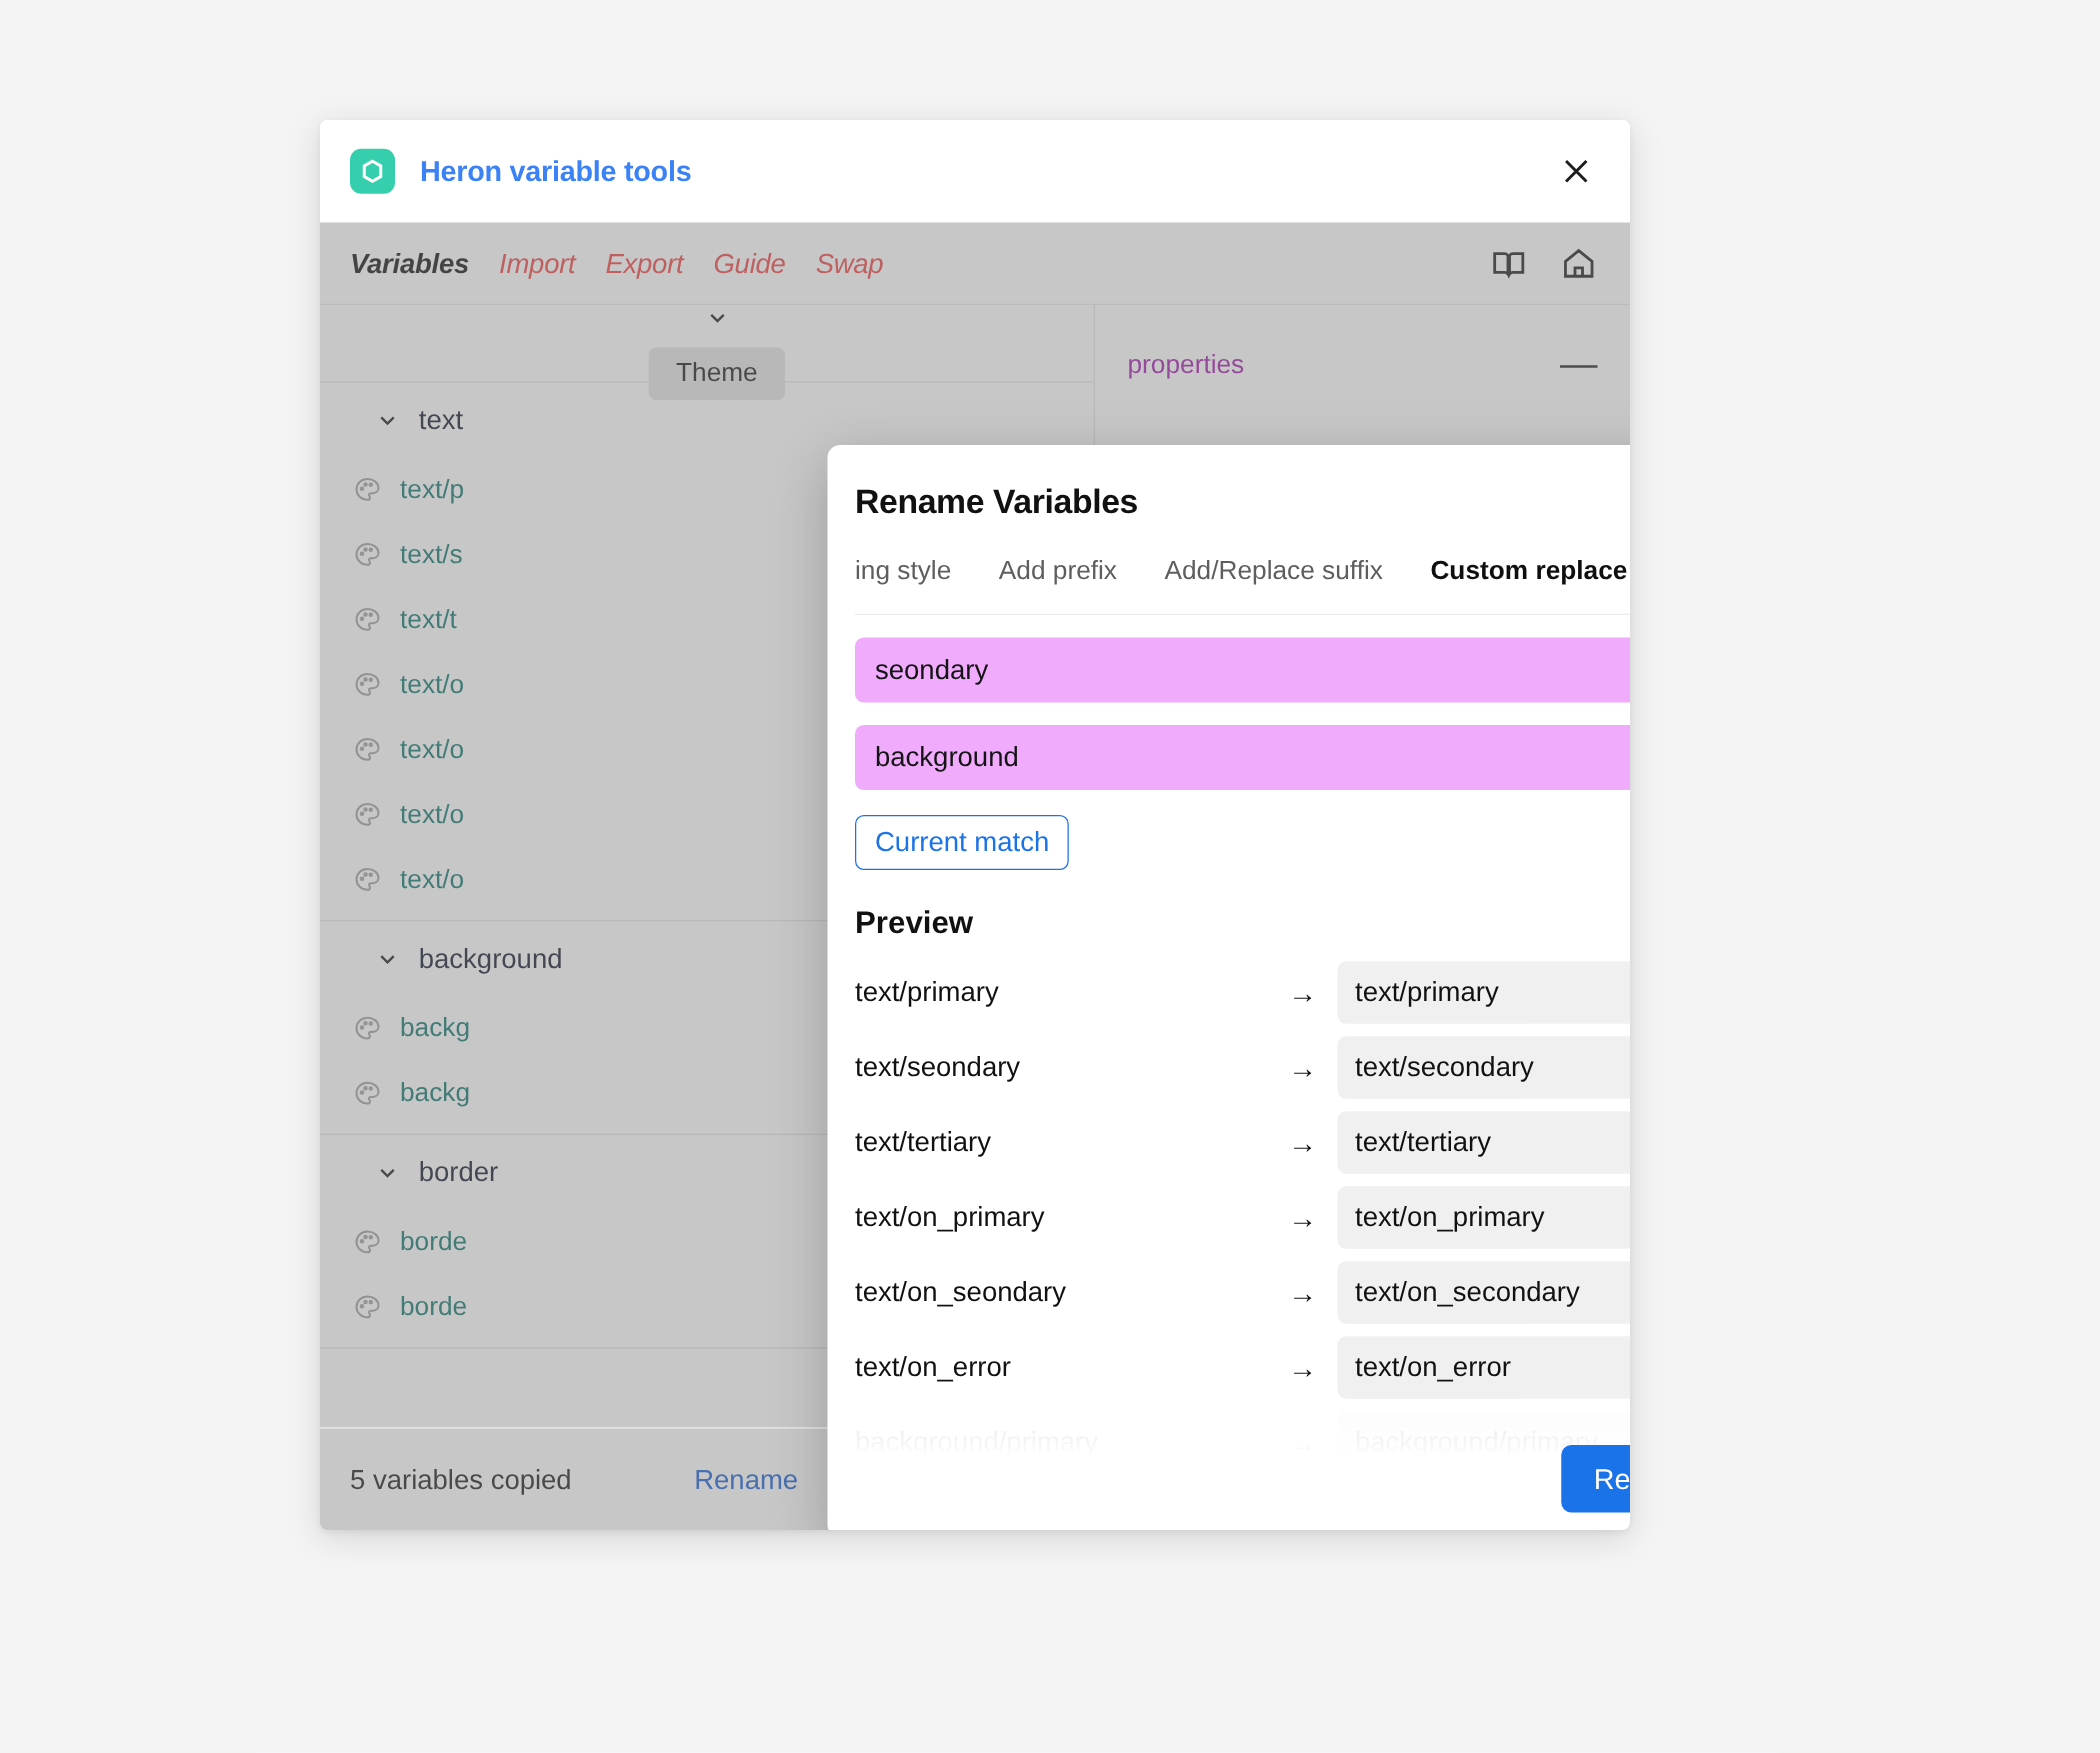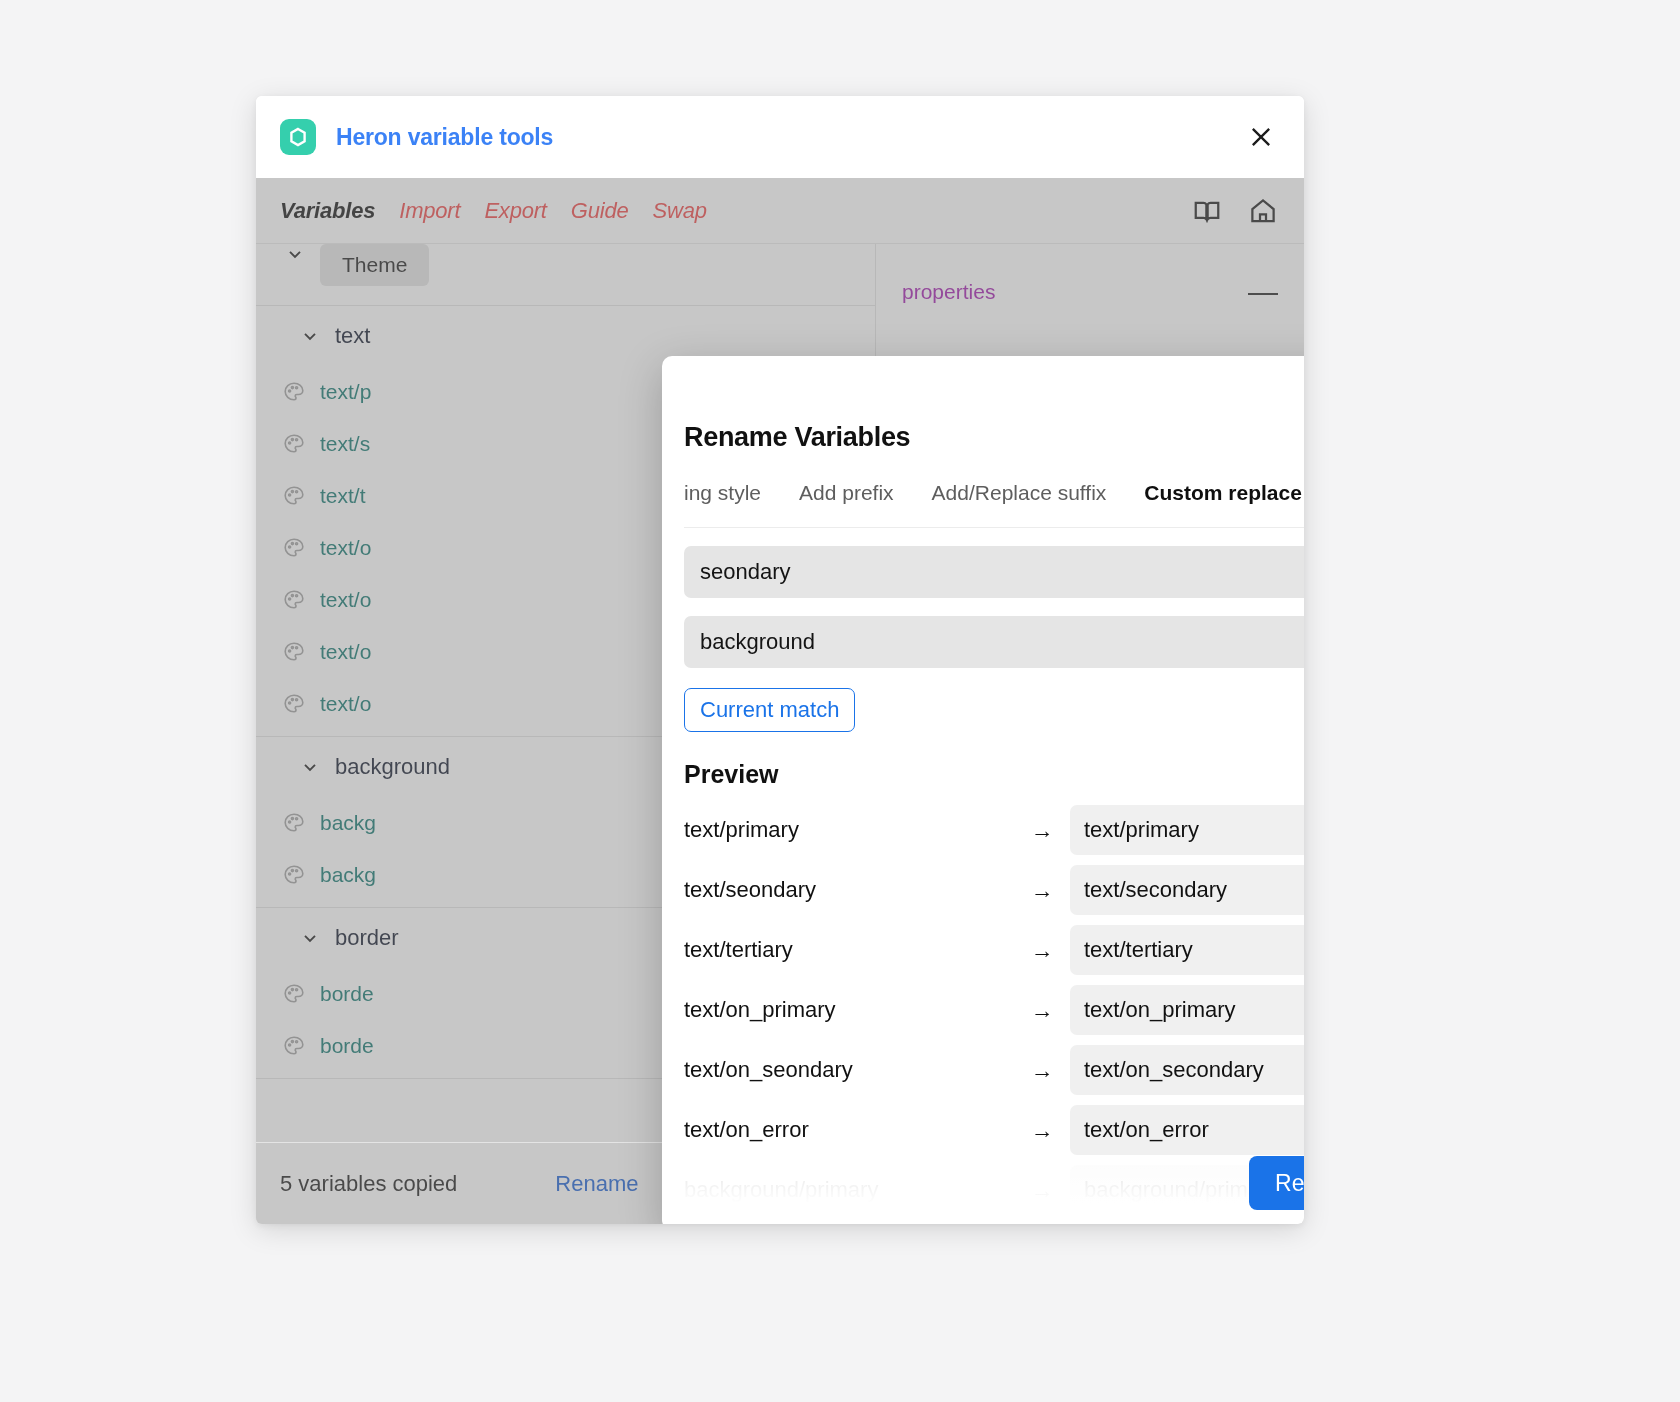--- a/index.html
+++ b/index.html
@@ -87,23 +87,24 @@
   }
   #props-pane {
     flex: 1;
     background: #ffffff;
     position: relative;
     overflow: hidden;
   }
 
   
   #theme-row {
-    height: 62px; display: flex; align-items: flex-start;
-    padding-left: 28px; gap: 14px;
+    height: 62px; display: flex; align-items: center;
+    padding-left: 16px; gap: 14px;
     border-bottom: 1px solid #e4e4e4;
+    flex-direction: column;
   }
   .chev { width: 22px; display: flex; justify-content: center; }
   #theme-chip {
     background: #e3e3e3; border-radius: 6px;
     padding: 9px 22px; font-size: 21px; color: #1a1a1a;
   }
 
   .group-block { border-bottom: 1px solid #e4e4e4; padding-bottom: 6px; }
   .group-head {
     height: 60px; display: flex; align-items: center;
@@ -176,40 +177,39 @@
     display: flex; flex-direction: column;
     overflow: hidden;
   }
   #modal-head {
     display: flex; align-items: flex-start;
     padding: 30px 28px 0 22px;
   }
   #modal-title {
     font-size: 27px; font-weight: bold; color: #111;
     letter-spacing: -0.3px;
-    margin-top: 36px;
   }
   #modal-tabs {
     display: flex; gap: 0;
     padding: 28px 0 0 0;
     margin: 0 22px;
     border-bottom: 1px solid #ececec;
   }
   .mtab {
     font-size: 21px; color: #5e5e5e;
     padding: 0 0 22px 0; margin-right: 38px;
     cursor: pointer; white-space: nowrap;
   }
   .mtab.active { color: #0f0f0f; font-weight: bold; margin-right: 0; }
   #modal-body {
     flex: 1; padding: 0 22px; overflow: hidden; position: relative;
   }
   .text-field {
     margin-top: 18px; height: 52px;
-    background: #e5e5e5; border-radius: 7px;
+    background: #f0abfc; border-radius: 7px;
     display: flex; align-items: center; padding: 0 16px;
     font-size: 22px; color: #141414; cursor: text;
   }
   #current-match {
     margin-top: 20px; display: inline-flex;
     align-items: center; justify-content: center;
     height: 44px; padding: 0 15px;
     border: 1.5px solid #1a73e8; border-radius: 7px;
     color: #1a73e8; font-size: 22px; background: #fff;
     cursor: pointer;

